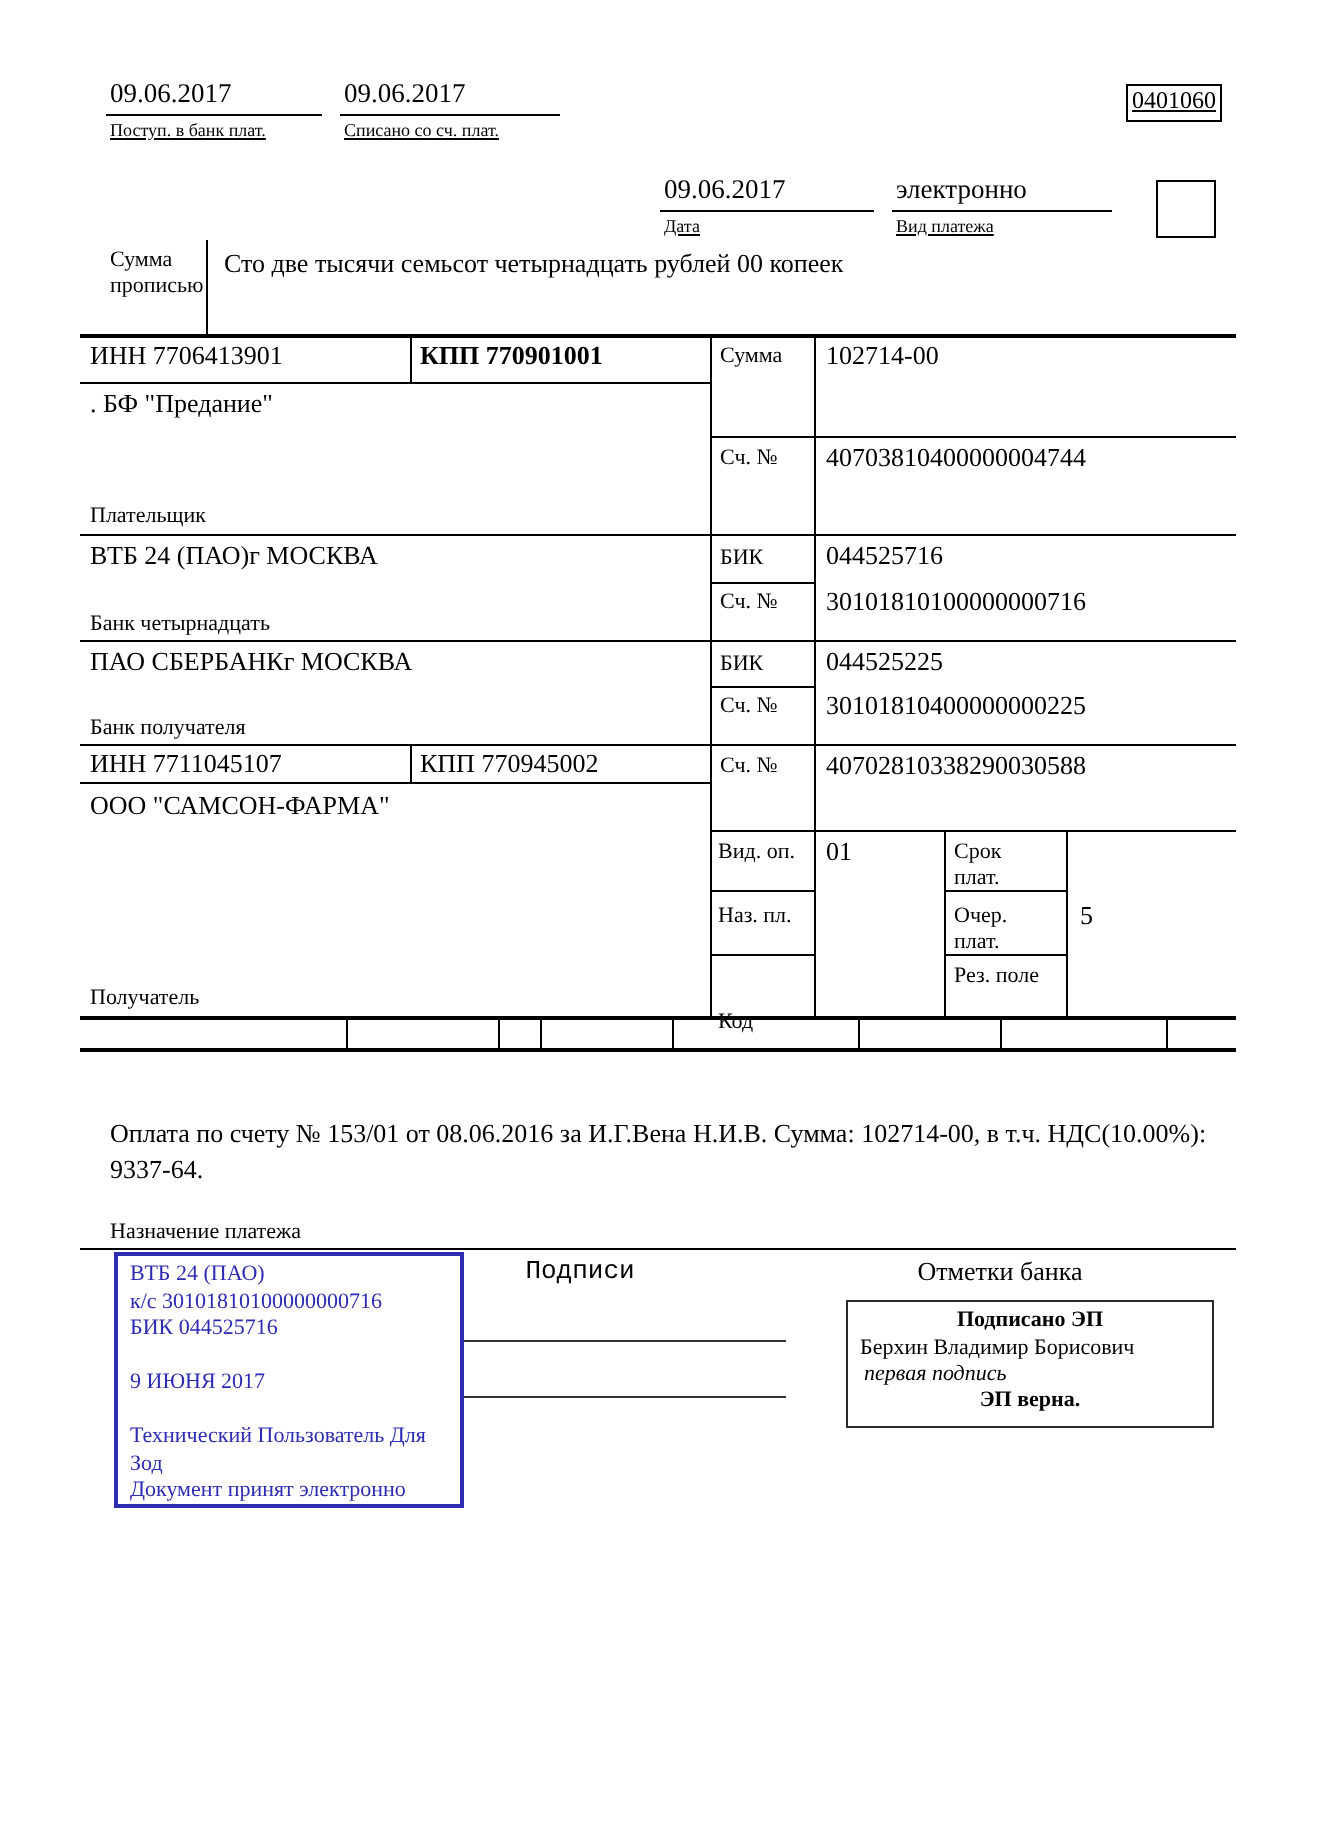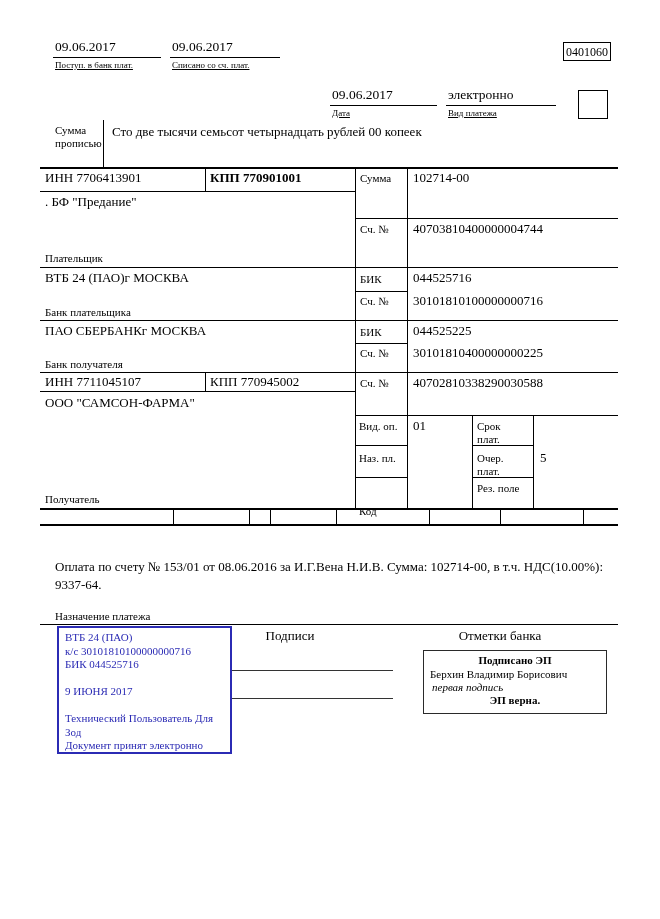--- a/index.html
+++ b/index.html
@@ -13,21 +13,21 @@
   .xs { font-size:9px;  line-height:11px;text-decoration:underline; }
   .b  { font-weight:bold; }
   .wrap { white-space:normal; }
   .hl  { position:absolute; border-top:1px solid #000; height:0; }
   .hl2 { position:absolute; border-top:2px solid #000; height:0; }
   .vl  { position:absolute; border-left:1px solid #000; width:0; }
   .field { position:absolute; }
   .fv { font-size:13.5px; line-height:16px; border-bottom:1px solid #000; padding:0 2px 2px 2px; white-space:nowrap; }
   .fl { padding:2px 2px 0 2px; }
   .box { position:absolute; border:1px solid #000; }
-  .code-box { display:flex; align-items:flex-end; justify-content:center; font-size:12px; }
+  .code-box { display:flex; align-items:flex-start; justify-content:center; font-size:12px;text-decoration:underline; }
   .title { position:absolute; font-family:"Liberation Sans", sans-serif; font-weight:bold; font-size:13px; white-space:nowrap; }
   .stamp {
     position:absolute; left:57px; top:626px; width:175px; height:128px;
     border:2px solid #2b2bb4; color:#2b2bb4; padding:3px 6px;
     font-size:11px;
   }
   .stamp-line { white-space:nowrap; min-height:13.5px; line-height:13.5px; }
   .marks-box {
     position:absolute; left:423px; top:650px; width:184px; height:64px;
     border:1.5px solid #2a2a2a; padding:3px 6px; font-size:11px; line-height:13.5px;
@@ -105,21 +105,21 @@
   <div class="t s" style="left:360px; top:172px;">Сумма</div>
   <div class="t" style="left:413px; top:170px;">102714-00</div>
   <div class="t s" style="left:360px; top:223px;">Сч. №</div>
   <div class="t" style="left:413px; top:221px;">40703810400000004744</div>
 
   <div class="t" style="left:45px; top:270px;">ВТБ 24 (ПАО)г МОСКВА</div>
   <div class="t s" style="left:360px; top:273px;">БИК</div>
   <div class="t" style="left:413px; top:270px;">044525716</div>
   <div class="t s" style="left:360px; top:295px;">Сч. №</div>
   <div class="t" style="left:413px; top:293px;">30101810100000000716</div>
-  <div class="t s" style="left:45px; top:306px;">Банк плательщика</div>
+  <div class="t s" style="left:45px; top:306px;">Банк четырнадцать</div>
 
   <div class="t" style="left:45px; top:323px;">ПАО СБЕРБАНКг МОСКВА</div>
   <div class="t s" style="left:360px; top:326px;">БИК</div>
   <div class="t" style="left:413px; top:323px;">044525225</div>
   <div class="t s" style="left:360px; top:347px;">Сч. №</div>
   <div class="t" style="left:413px; top:345px;">30101810400000000225</div>
   <div class="t s" style="left:45px; top:358px;">Банк получателя</div>
 
   <div class="t" style="left:45px; top:374px;">ИНН 7711045107</div>
   <div class="t" style="left:210px; top:374px;">КПП 770945002</div>
@@ -146,21 +146,21 @@
     <div class="stamp-line">к/с 30101810100000000716</div>
     <div class="stamp-line">БИК 044525716</div>
     <div class="stamp-line"></div>
     <div class="stamp-line">9 ИЮНЯ 2017</div>
     <div class="stamp-line"></div>
     <div class="stamp-line">Технический Пользователь Для</div>
     <div class="stamp-line">Зод</div>
     <div class="stamp-line">Документ принят электронно</div>
   </div>
 
-  <div class="t center" style="left:230px; top:628px; width:120px;">Подписи</div>
+  <div class="t center" style="left:230px; top:628px; width:120px;font-family:Liberation Mono, monospace;">Подписи</div>
   <div class="t center" style="left:420px; top:628px; width:160px;">Отметки банка</div>
 
   <div class="sig-line" style="left:232px; top:670px; width:161px;"></div>
   <div class="sig-line" style="left:232px; top:698px; width:161px;"></div>
 
   <div class="marks-box">
     <div class="b center">Подписано ЭП</div>
     <div>Берхин Владимир Борисович</div>
     <div class="it" style="padding-left:2px;font-style:italic;">первая подпись</div>
     <div class="b center" style="margin-top:-1px;">ЭП верна.</div>

